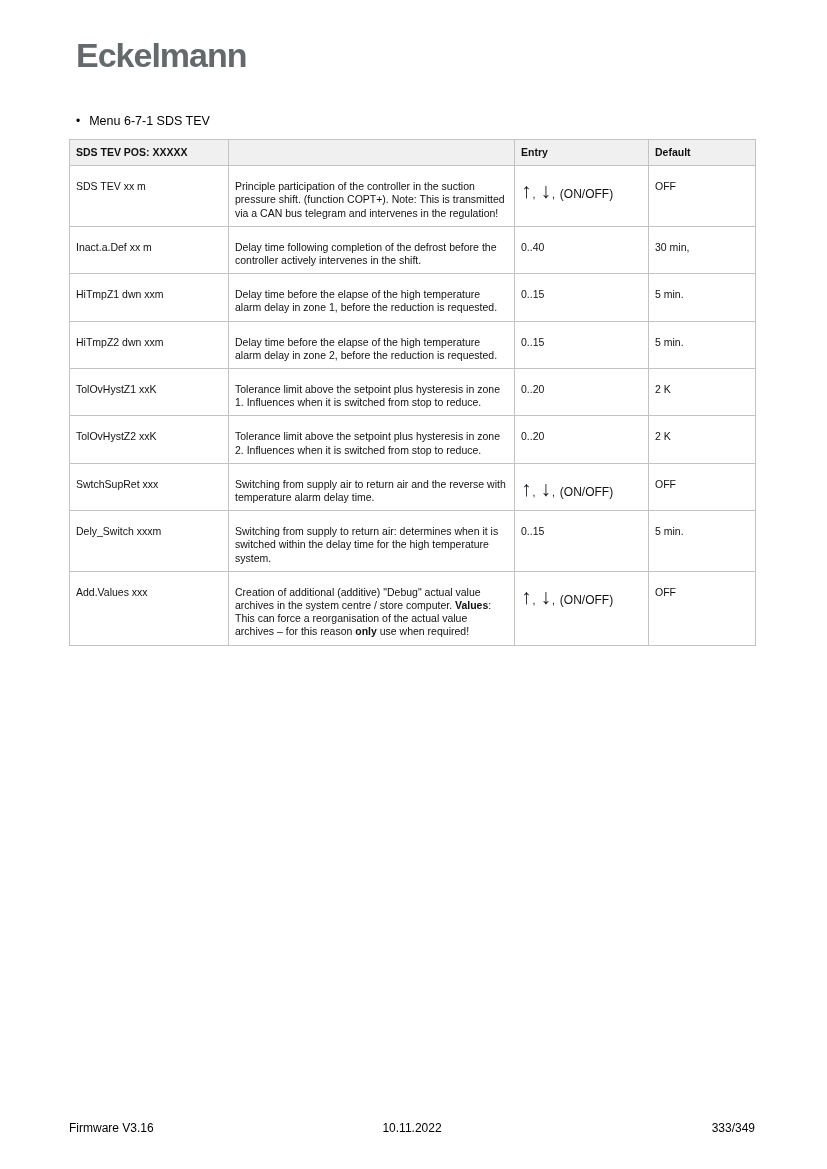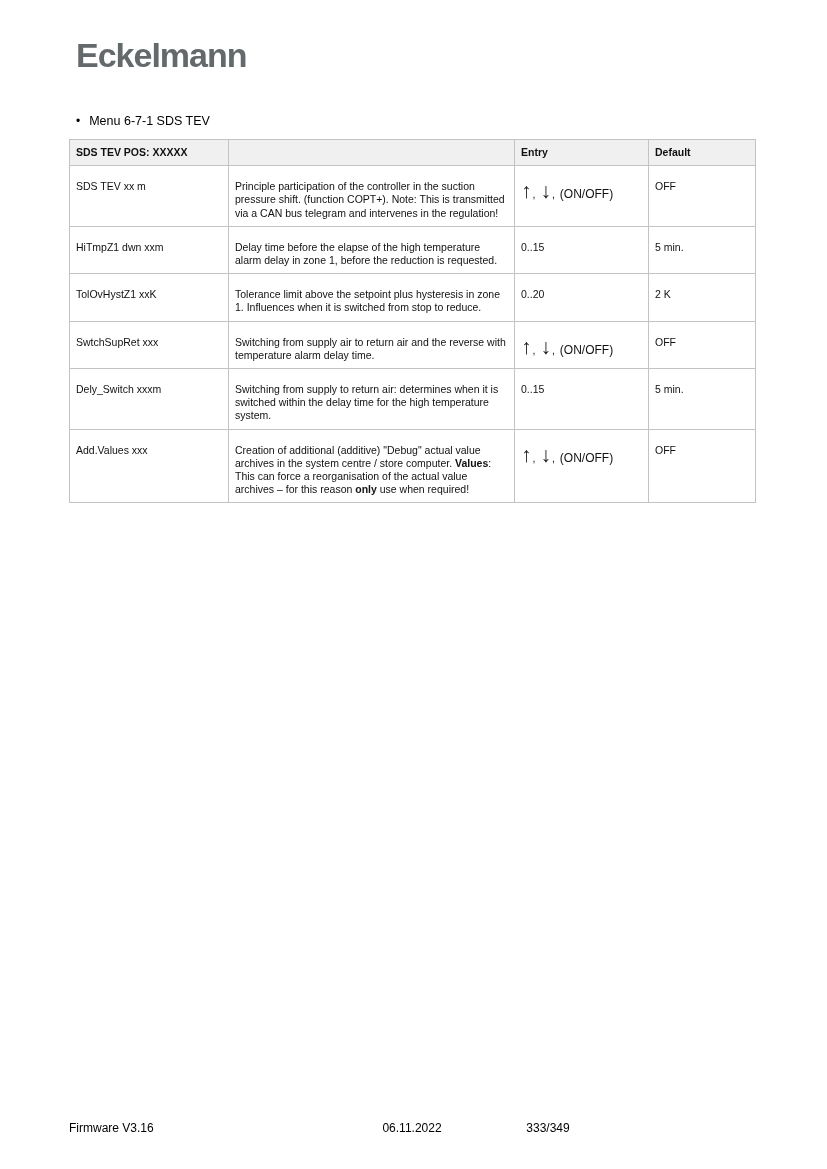--- a/index.html
+++ b/index.html
@@ -75,21 +75,21 @@
     position: absolute;
     left: 69px;
     top: 1121px;
     width: 686px;
     display: flex;
     font-size: 12px;
     color: #000000;
   }
   .footer .f-left  { flex: 1; text-align: left; }
   .footer .f-center{ flex: 1; text-align: center; }
-  .footer .f-right { flex: 1; }
+  .footer .f-right { flex: 1; text-align: right; }
 </style>
 </head>
 <body>
 
 <div class="page">
 
   <div class="logo">Eckelmann</div>
 
   <div class="menu-line">
     <span class="bullet">•</span>
@@ -112,28 +112,46 @@
       </tr>
     </thead>
     <tbody>
         <tr>
       <td>SDS TEV xx m</td>
       <td><span>Principle participation of the controller in the suction pressure shift. (function COPT+). Note: This is transmitted via a CAN bus telegram and intervenes in the regulation!</span></td>
       <td class="arrow-cell"><span class="arrow">↑</span><span class="sep">,</span><span class="arrow">↓</span><span class="sep">,</span><span class="onoff">(ON/OFF)</span></td>
       <td>OFF</td>
     </tr>
         <tr>
+      <td>Inact.a.Def xx m</td>
+      <td><span>Delay time following completion of the defrost before the controller actively intervenes in the shift.</span></td>
+      <td>0..40</td>
+      <td>30 min,</td>
+    </tr>
+        <tr>
       <td>HiTmpZ1 dwn xxm</td>
       <td><span>Delay time before the elapse of the high temperature alarm delay in zone 1, before the reduction is requested.</span></td>
       <td>0..15</td>
       <td>5 min.</td>
     </tr>
         <tr>
+      <td>HiTmpZ2 dwn xxm</td>
+      <td><span>Delay time before the elapse of the high temperature alarm delay in zone 2, before the reduction is requested.</span></td>
+      <td>0..15</td>
+      <td>5 min.</td>
+    </tr>
+        <tr>
       <td>TolOvHystZ1 xxK</td>
       <td><span>Tolerance limit above the setpoint plus hysteresis in zone 1. Influences when it is switched from stop to reduce.</span></td>
+      <td>0..20</td>
+      <td>2 K</td>
+    </tr>
+        <tr>
+      <td>TolOvHystZ2 xxK</td>
+      <td><span>Tolerance limit above the setpoint plus hysteresis in zone 2. Influences when it is switched from stop to reduce.</span></td>
       <td>0..20</td>
       <td>2 K</td>
     </tr>
         <tr>
       <td>SwtchSupRet xxx</td>
       <td><span>Switching from supply air to return air and the reverse with temperature alarm delay time.</span></td>
       <td class="arrow-cell"><span class="arrow">↑</span><span class="sep">,</span><span class="arrow">↓</span><span class="sep">,</span><span class="onoff">(ON/OFF)</span></td>
       <td>OFF</td>
     </tr>
         <tr>
@@ -146,17 +164,17 @@
       <td>Add.Values xxx</td>
       <td><span>Creation of additional (additive) "Debug" actual value archives in the system centre / store computer. </span><span class="b">Values</span><span>: This can force a reorganisation of the actual value archives – for this reason </span><span class="b">only</span><span> use when required!</span></td>
       <td class="arrow-cell"><span class="arrow">↑</span><span class="sep">,</span><span class="arrow">↓</span><span class="sep">,</span><span class="onoff">(ON/OFF)</span></td>
       <td>OFF</td>
     </tr>
       </tbody>
   </table>
 
   <div class="footer">
     <span class="f-left">Firmware V3.16</span>
-    <span class="f-center">06.11.2022</span>
+    <span class="f-center">10.11.2022</span>
     <span class="f-right">333/349</span>
   </div>
 
 </div>
 
 </body></html>

